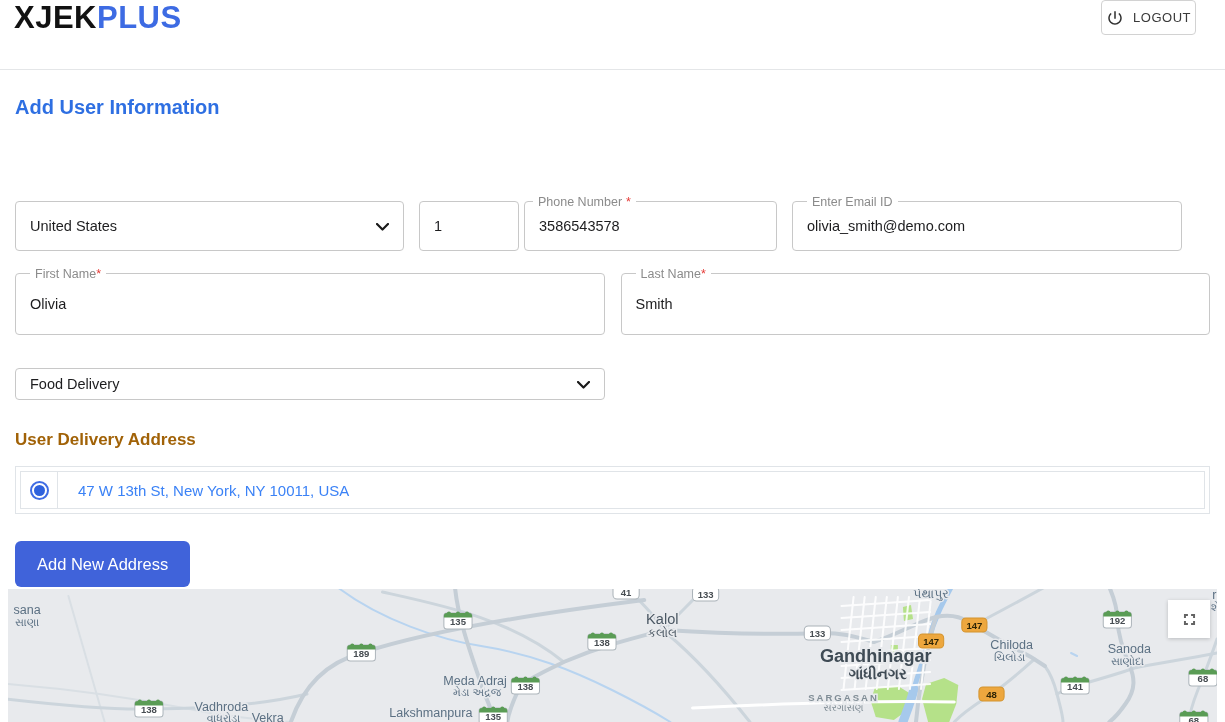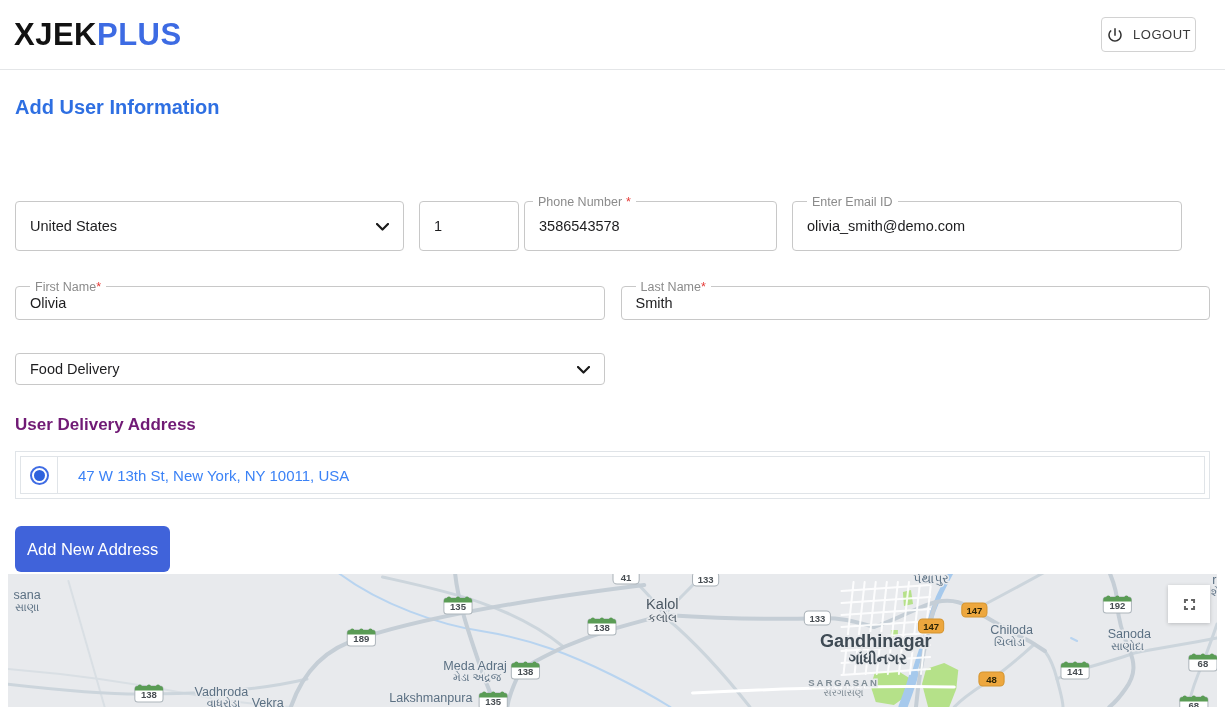--- a/index.html
+++ b/index.html
@@ -1,57 +1,57 @@
 <!DOCTYPE html>
 <html><head>
 <meta charset="utf-8">
 <style>
   *{box-sizing:border-box;margin:0;padding:0;}
   html,body{width:1225px;height:722px;overflow:hidden;background:#fff;
     font-family:"Liberation Sans","DejaVu Sans",sans-serif;color:#1d1d1f;}
   
-  header{height:70px;border-bottom:1px solid #e4e6e8;display:flex;align-items:center;
+  header{height:70px;border-bottom:1px solid #e4e6e8;display:flex;align-items:flex-start;
     justify-content:space-between;padding:0 29px 0 14px;background:#fff;}
   .logo{font-size:31px;font-weight:800;letter-spacing:.5px;color:#121212;cursor:pointer;}
   .logo .accent{color:#3d6be3;}
   .logout{height:35px;padding:0 4px;border:1px solid #d2d2d2;border-radius:4px;background:#fff;
     display:flex;align-items:center;gap:9px;font-size:13px;color:#3a3a3a;letter-spacing:.5px;
     font-family:Liberation Sans, sans-serif;cursor:pointer;}
   .logout svg{display:block;}
   
   main{padding:0 15px;}
   h1{margin:26px 0 0;font-size:20px;font-weight:700;color:#2e6fe2;}
   .row1{margin-top:82px;display:flex;height:50px;}
   .w-country{width:389px;text-align:center;}
   .w-code{width:100px;margin-left:15px;}
   .w-phone{width:253px;margin-left:5px;}
   .w-email{width:390px;margin-left:15px;}
-  .row2{margin-top:35px;display:flex;gap:16px;height:34px;}
+  .row2{margin-top:22px;display:flex;gap:16px;height:62px;}
   .row2 .field{flex:1;}
   .service{margin-top:33px;width:590px;height:32px;}
   .field{position:relative;border:1px solid #c8c8c8;border-radius:4px;background:#fff;}
   .field input{border:0;outline:none;width:100%;height:100%;padding:0 14px;font-size:14.5px;
     font-weight:500;color:#1d1d1f;font-family:inherit;background:transparent;}
   .flabel{position:absolute;top:-8px;left:8px;background:#fff;padding:0 5px;font-size:12.5px;
     color:#8b8b8b;line-height:16px;white-space:nowrap;}
   .field.lft14 .flabel{left:14px;}
   .req{color:#e53935;font-style:normal;font-weight:400;}
   .field.spaced .req{margin-left:4px;}
   .selectbox{border:1px solid #c8c8c8;border-radius:4px;display:flex;align-items:center;
     justify-content:space-between;padding:0 14px;font-size:14.5px;font-weight:500;color:#1d1d1f;
     cursor:pointer;background:#fff;}
-  h2{margin:30px 0 0;font-size:17px;font-weight:600;color:#701a75;}
+  h2{margin:30px 0 0;font-size:17px;font-weight:600;color:#a16207;}
   .addr-panel{margin-top:16px;border:1px solid #e0e4e8;padding:4px;background:#fff;}
   .addr-row{border:1px solid #e0e4e8;display:flex;align-items:stretch;height:38px;cursor:pointer;}
   .radio-cell{width:37px;border-right:1px solid #e0e4e8;display:flex;align-items:center;justify-content:center;}
   .radio{width:19px;height:19px;border:2px solid #3f6ce4;border-radius:50%;display:flex;
     align-items:center;justify-content:center;background:#fff;}
   .radio .dot{width:11px;height:11px;border-radius:50%;background:#2f62dd;}
   .addr-text{display:flex;align-items:center;padding-left:20px;font-size:15px;color:#3b82f6;}
-  .add-addr{margin-top:27px;height:46px;padding:0 12px;background:#4063da;color:#fff;border:0;
+  .add-addr{margin-top:27px;height:46px;padding:0 22px;background:#4063da;color:#fff;border:0;
     border-radius:6px;font-size:16.5px;font-family:inherit;cursor:pointer;}
   
   .map{position:relative;margin:2px 8px 0;height:133px;background:#e8eaed;overflow:hidden;}
   .map svg{display:block;width:100%;height:100%;}
   .map-fs{position:absolute;top:11px;right:7px;width:42px;height:38px;background:#fff;border:0;
     display:flex;align-items:center;justify-content:center;cursor:pointer;
     box-shadow:0 1px 4px rgba(0,0,0,.2);}
   .ml{paint-order:stroke;stroke:#e8eaed;stroke-width:3px;text-anchor:middle;fill:#5b7083;}
   .town{font-size:12.5px;}
   .town-gj{font-size:11px;}

